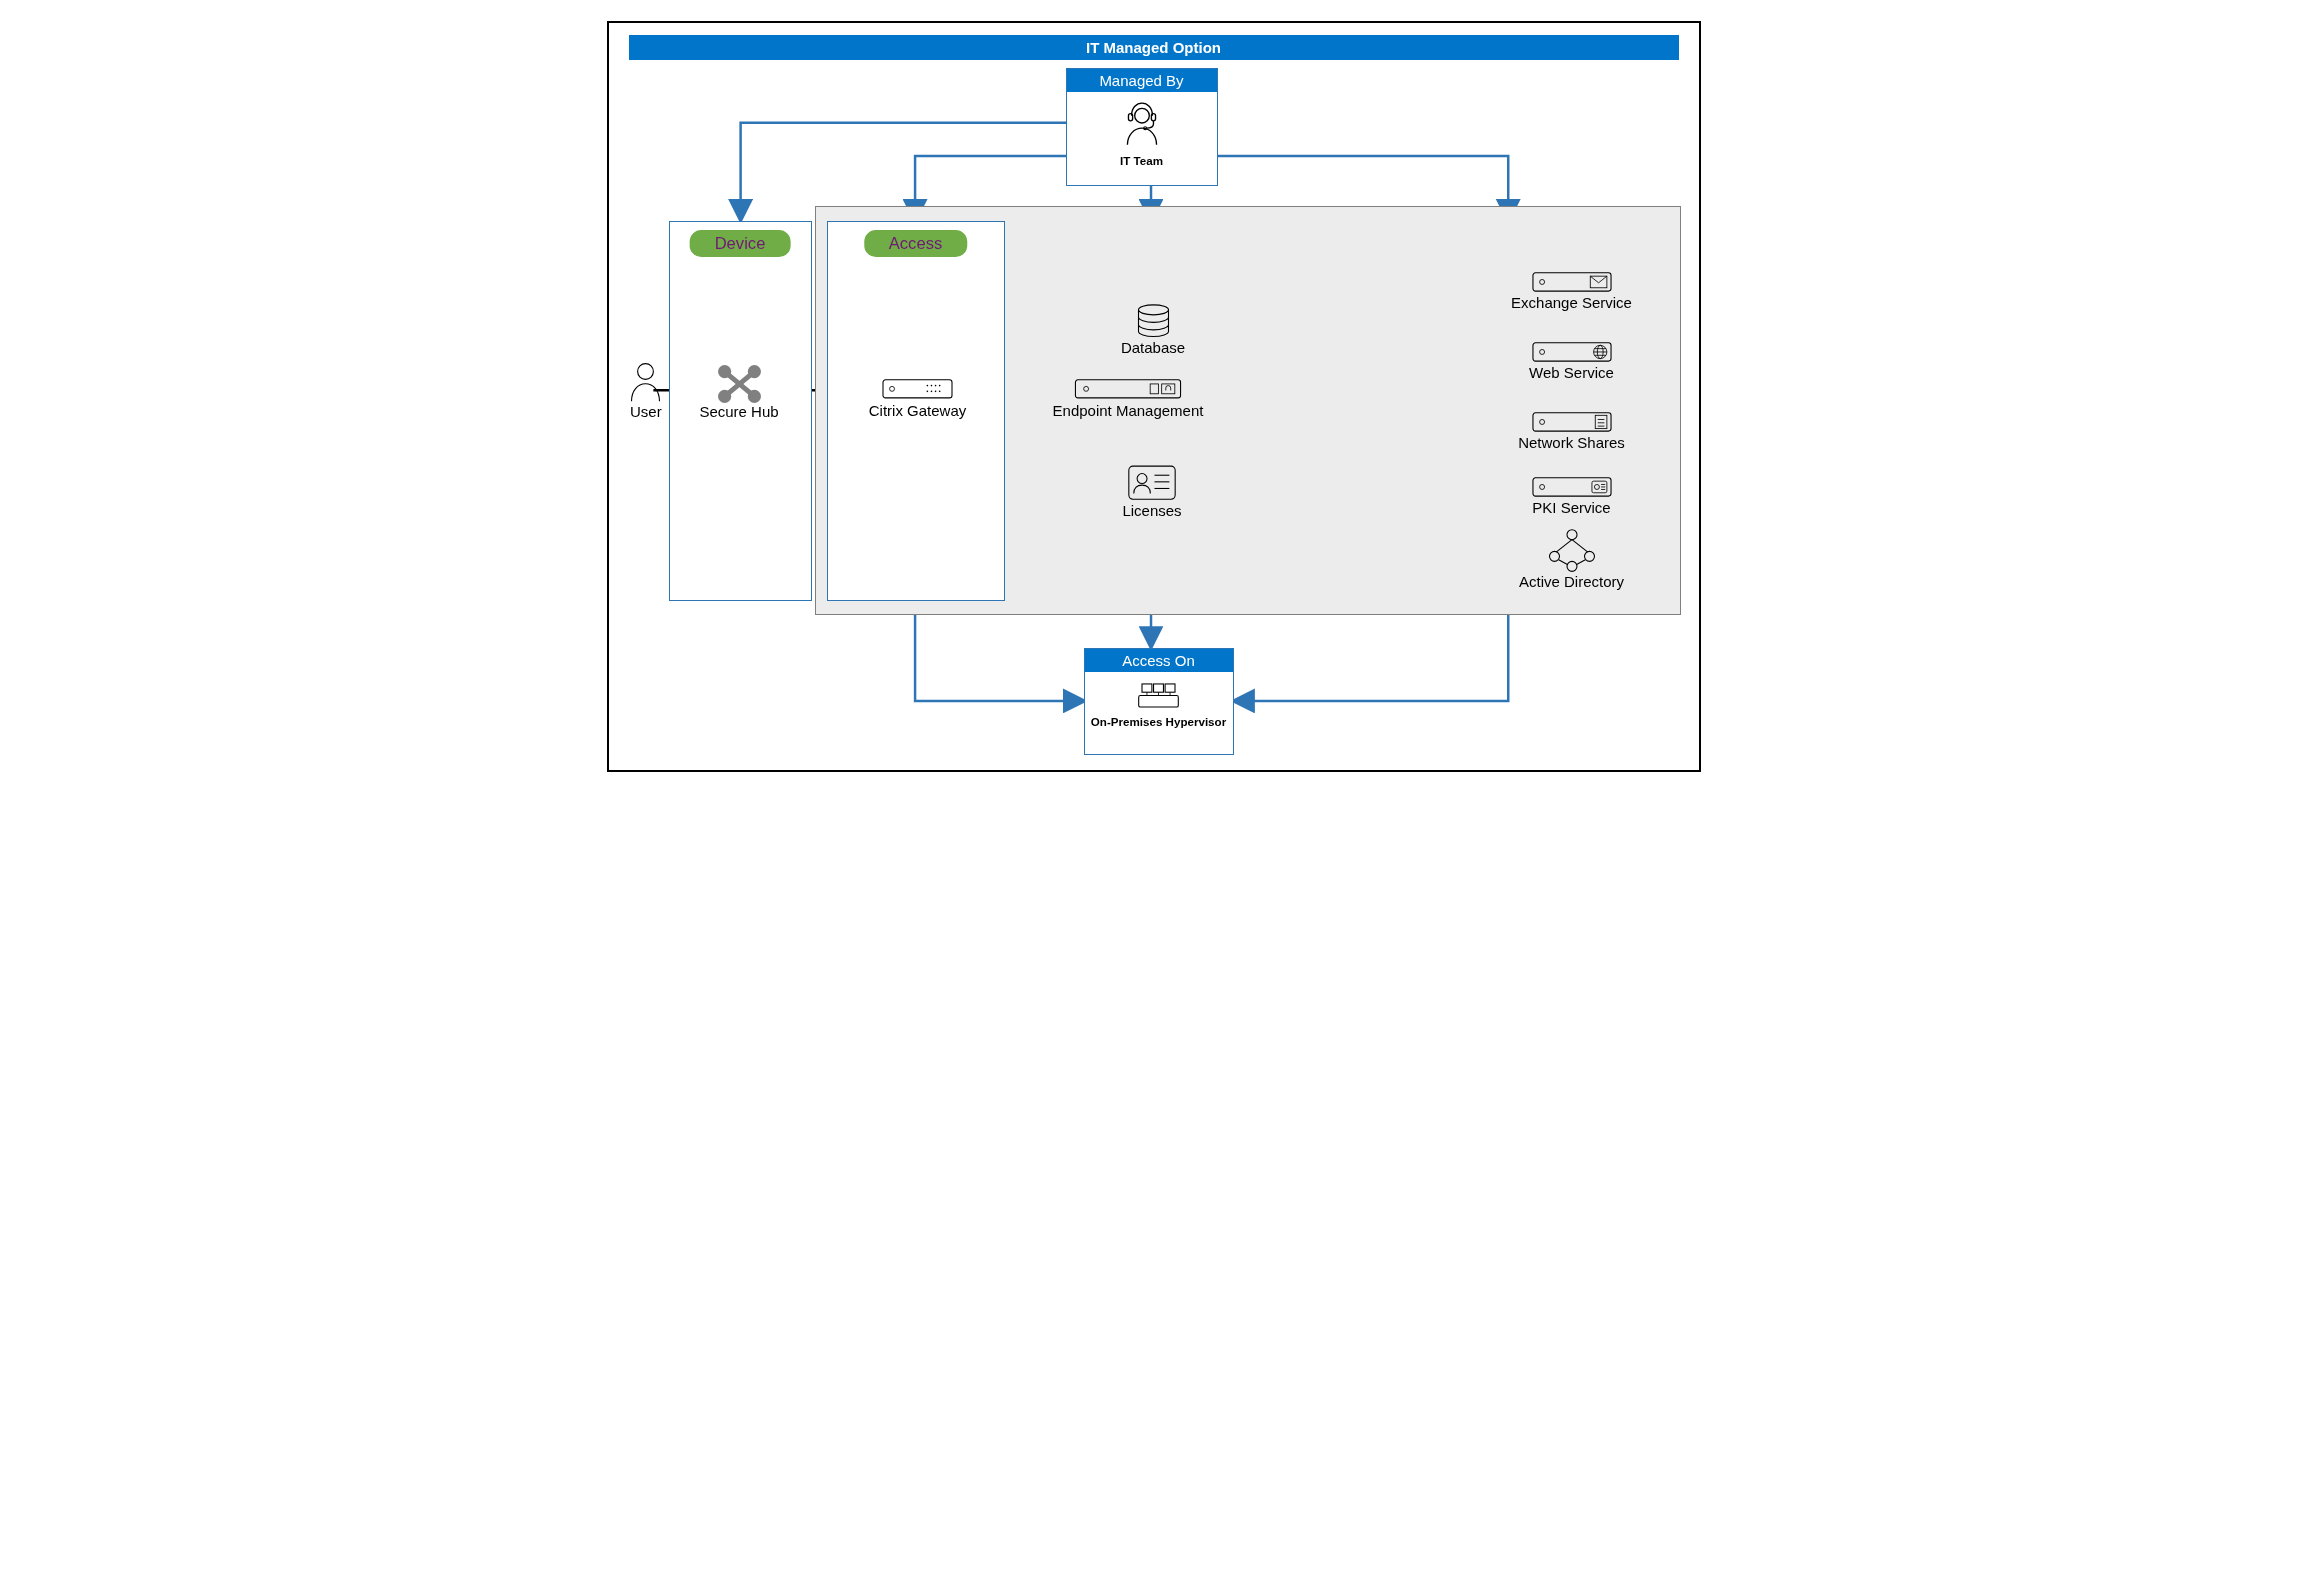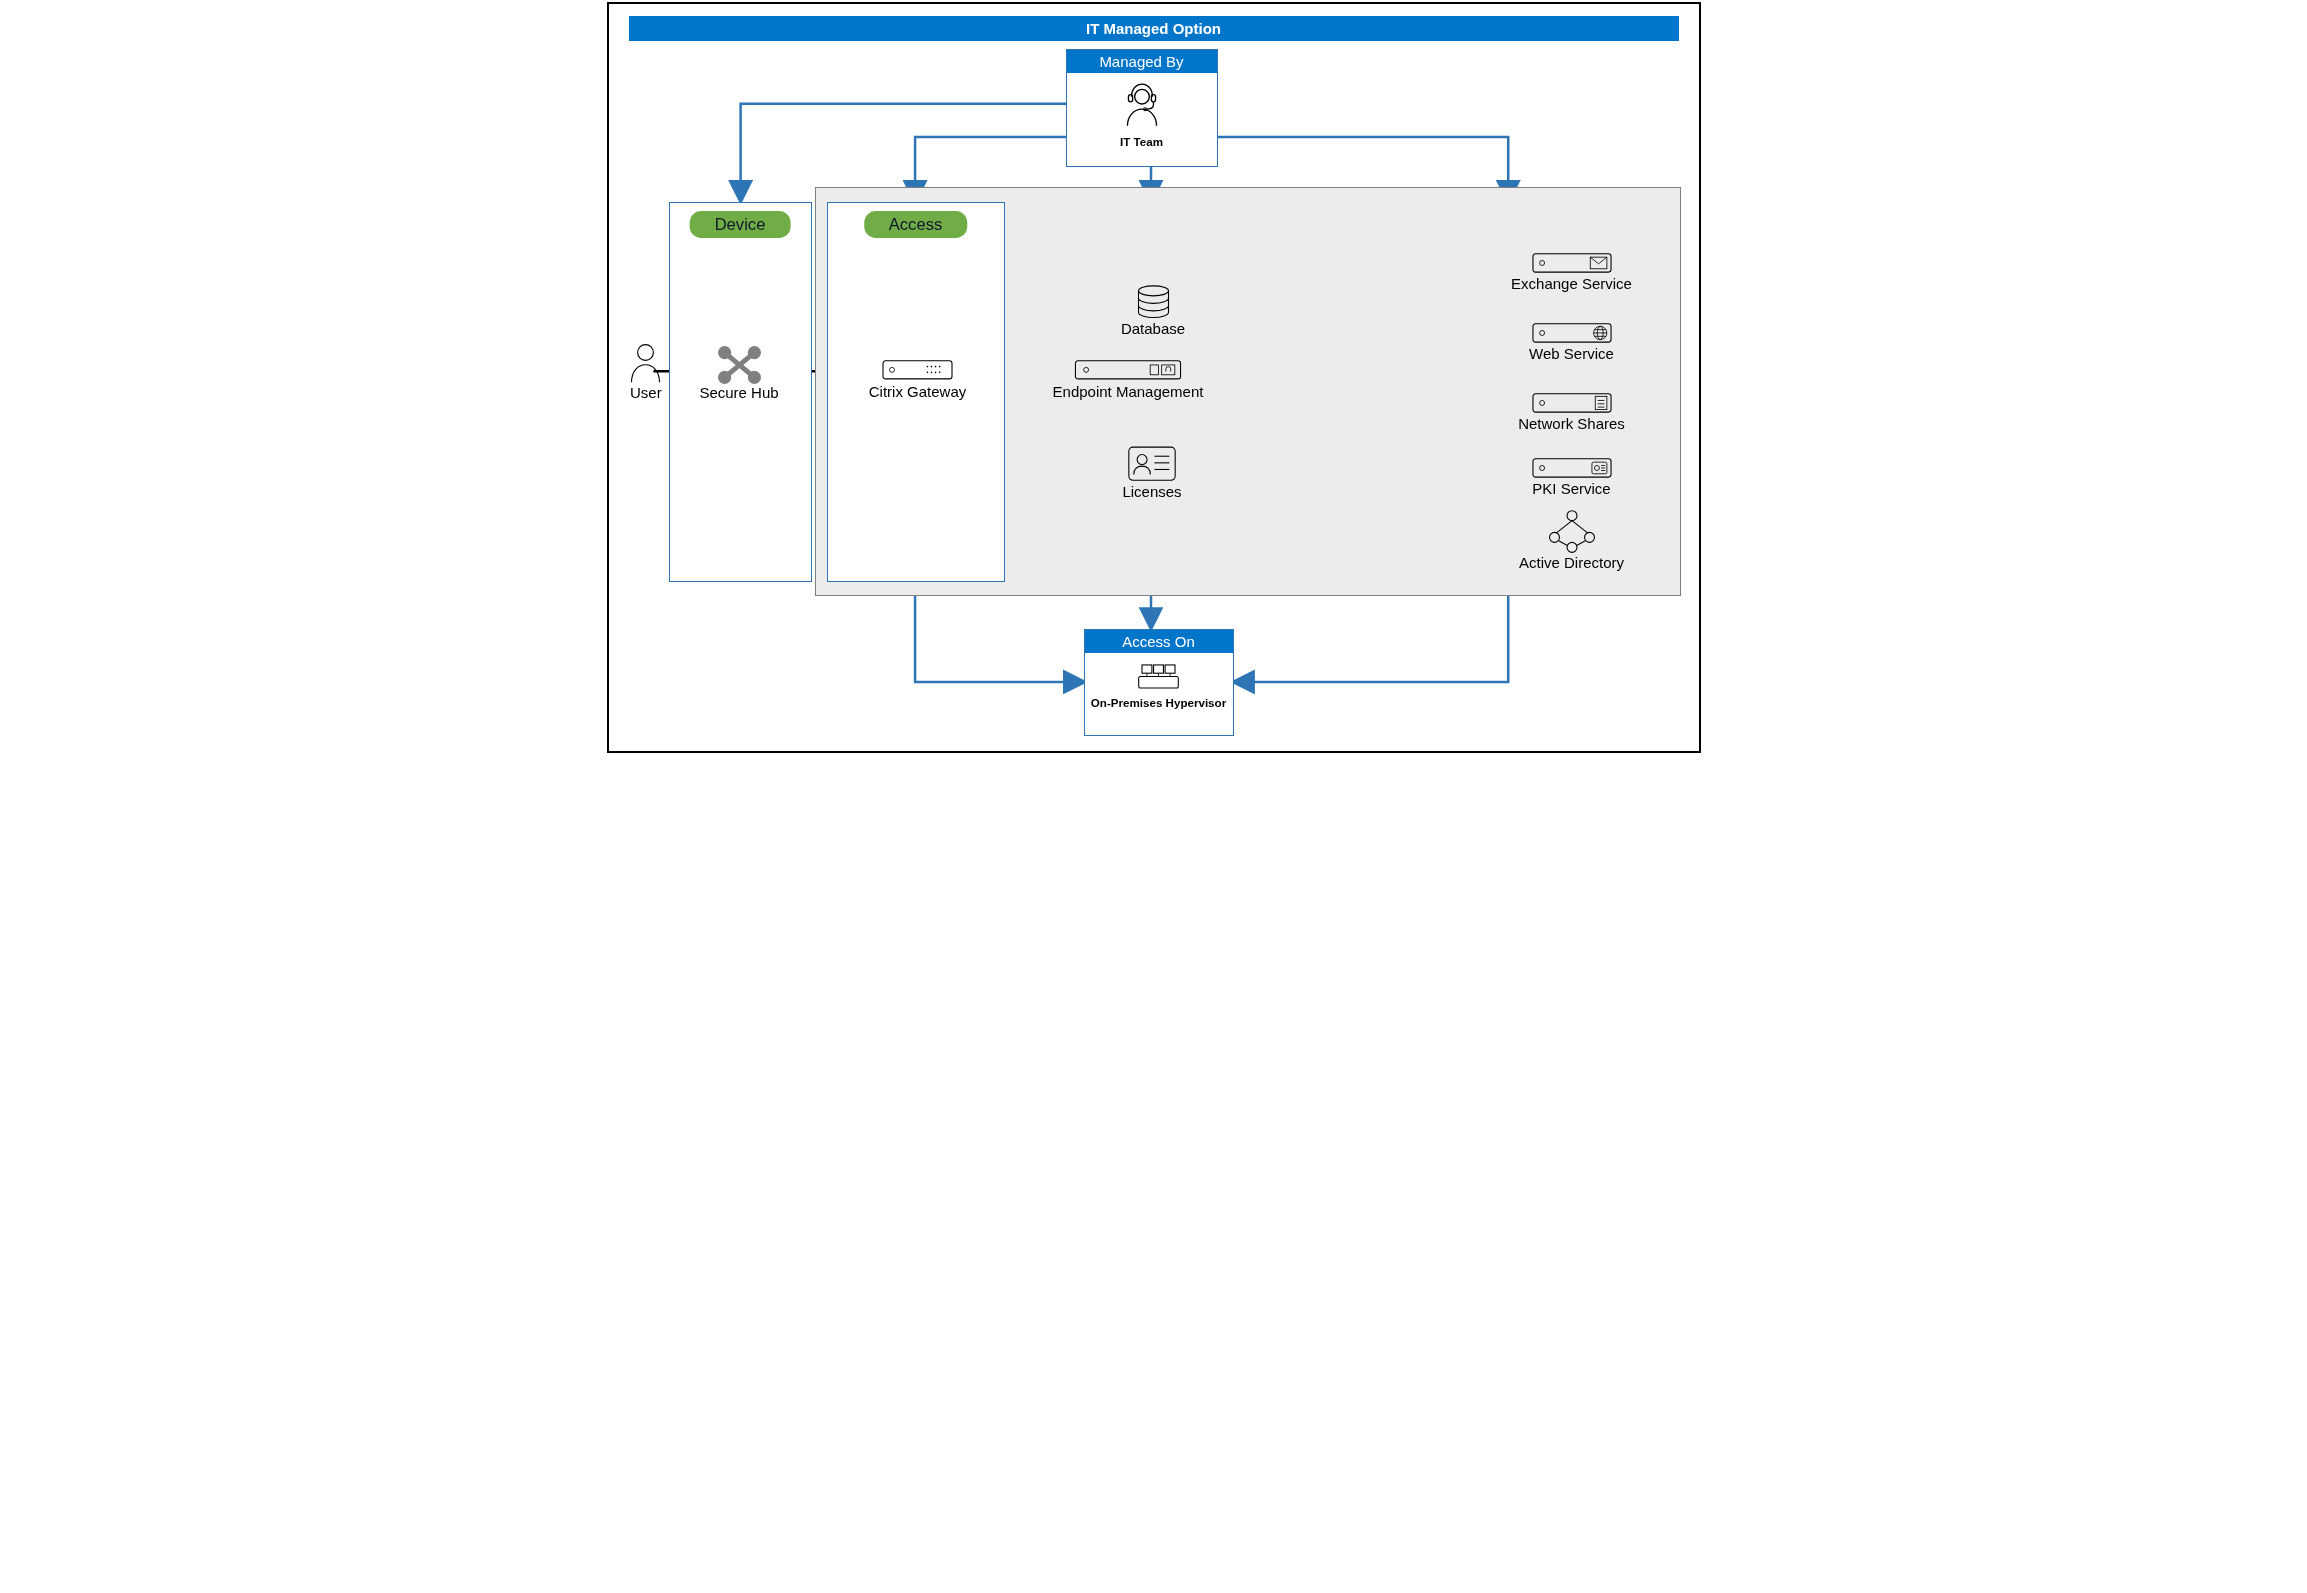--- a/index.html
+++ b/index.html
@@ -1,25 +1,25 @@
 <!DOCTYPE html>
 <html style="font-size:13.3px"><head>
 <meta charset="utf-8">
 <style>
   html,body{margin:0;padding:0;background:#fff;font-family:"Segoe UI",Arial,sans-serif}
-  .outer{position:relative;width:1094px;height:751px;border:2.5px solid #000;margin:2px auto;box-sizing:border-box}
+  .outer{position:relative;width:1094px;height:751px;border:2.5px solid #000;margin:21px auto;box-sizing:border-box}
   .title-bar{position:absolute;left:20px;right:20px;top:11.6px;height:25px;background:#0075c9;color:#fff;font-size:15px;text-align:center;line-height:25px;font-weight:600}
   .gray-box{position:absolute;left:206px;top:183px;width:864px;height:407px;background:#edecec;border:1.7px solid #7f7f7f}
   
   .vbox{position:absolute;border:1.7px solid #2e75b6;background:#fff}
   .vbox.device{left:60px;top:198px;width:141px;height:378px}
   .vbox.access{left:218px;top:198px;width:176px;height:378px}
   .vbox.control{left:402px;top:198px;width:274px;height:378px}
   .vbox.resources{left:743px;top:198px;width:311px;height:378px}
-  .pill{position:absolute;top:8.3px;left:50%;transform:translateX(-50%);background:#70ad47;color:#0f172a;font-size:16.6px;padding:3.3px 25px;border-radius:11.6px;font-weight:400}
+  .pill{position:absolute;top:8.3px;left:50%;transform:translateX(-50%);background:#70ad47;color:#701a75;font-size:16.6px;padding:3.3px 25px;border-radius:11.6px;font-weight:400}
   
   .card{position:absolute;border:1.7px solid #2e75b6;background:#fff;text-align:center}
   .card .hdr{background:#0075c9;color:#fff;font-size:15px;line-height:23px;height:23px}
   .card .body{padding:6.6px 5px 5px;font-size:11.6px;color:#000}
   .managed{left:457px;top:45px;width:150px;height:116px}
   .hosted{left:475px;top:625px;width:148px;height:105px}
   
   .item{position:absolute;text-align:center;font-size:15px;color:#000}
   .item svg{display:block;margin:0 auto}
   

